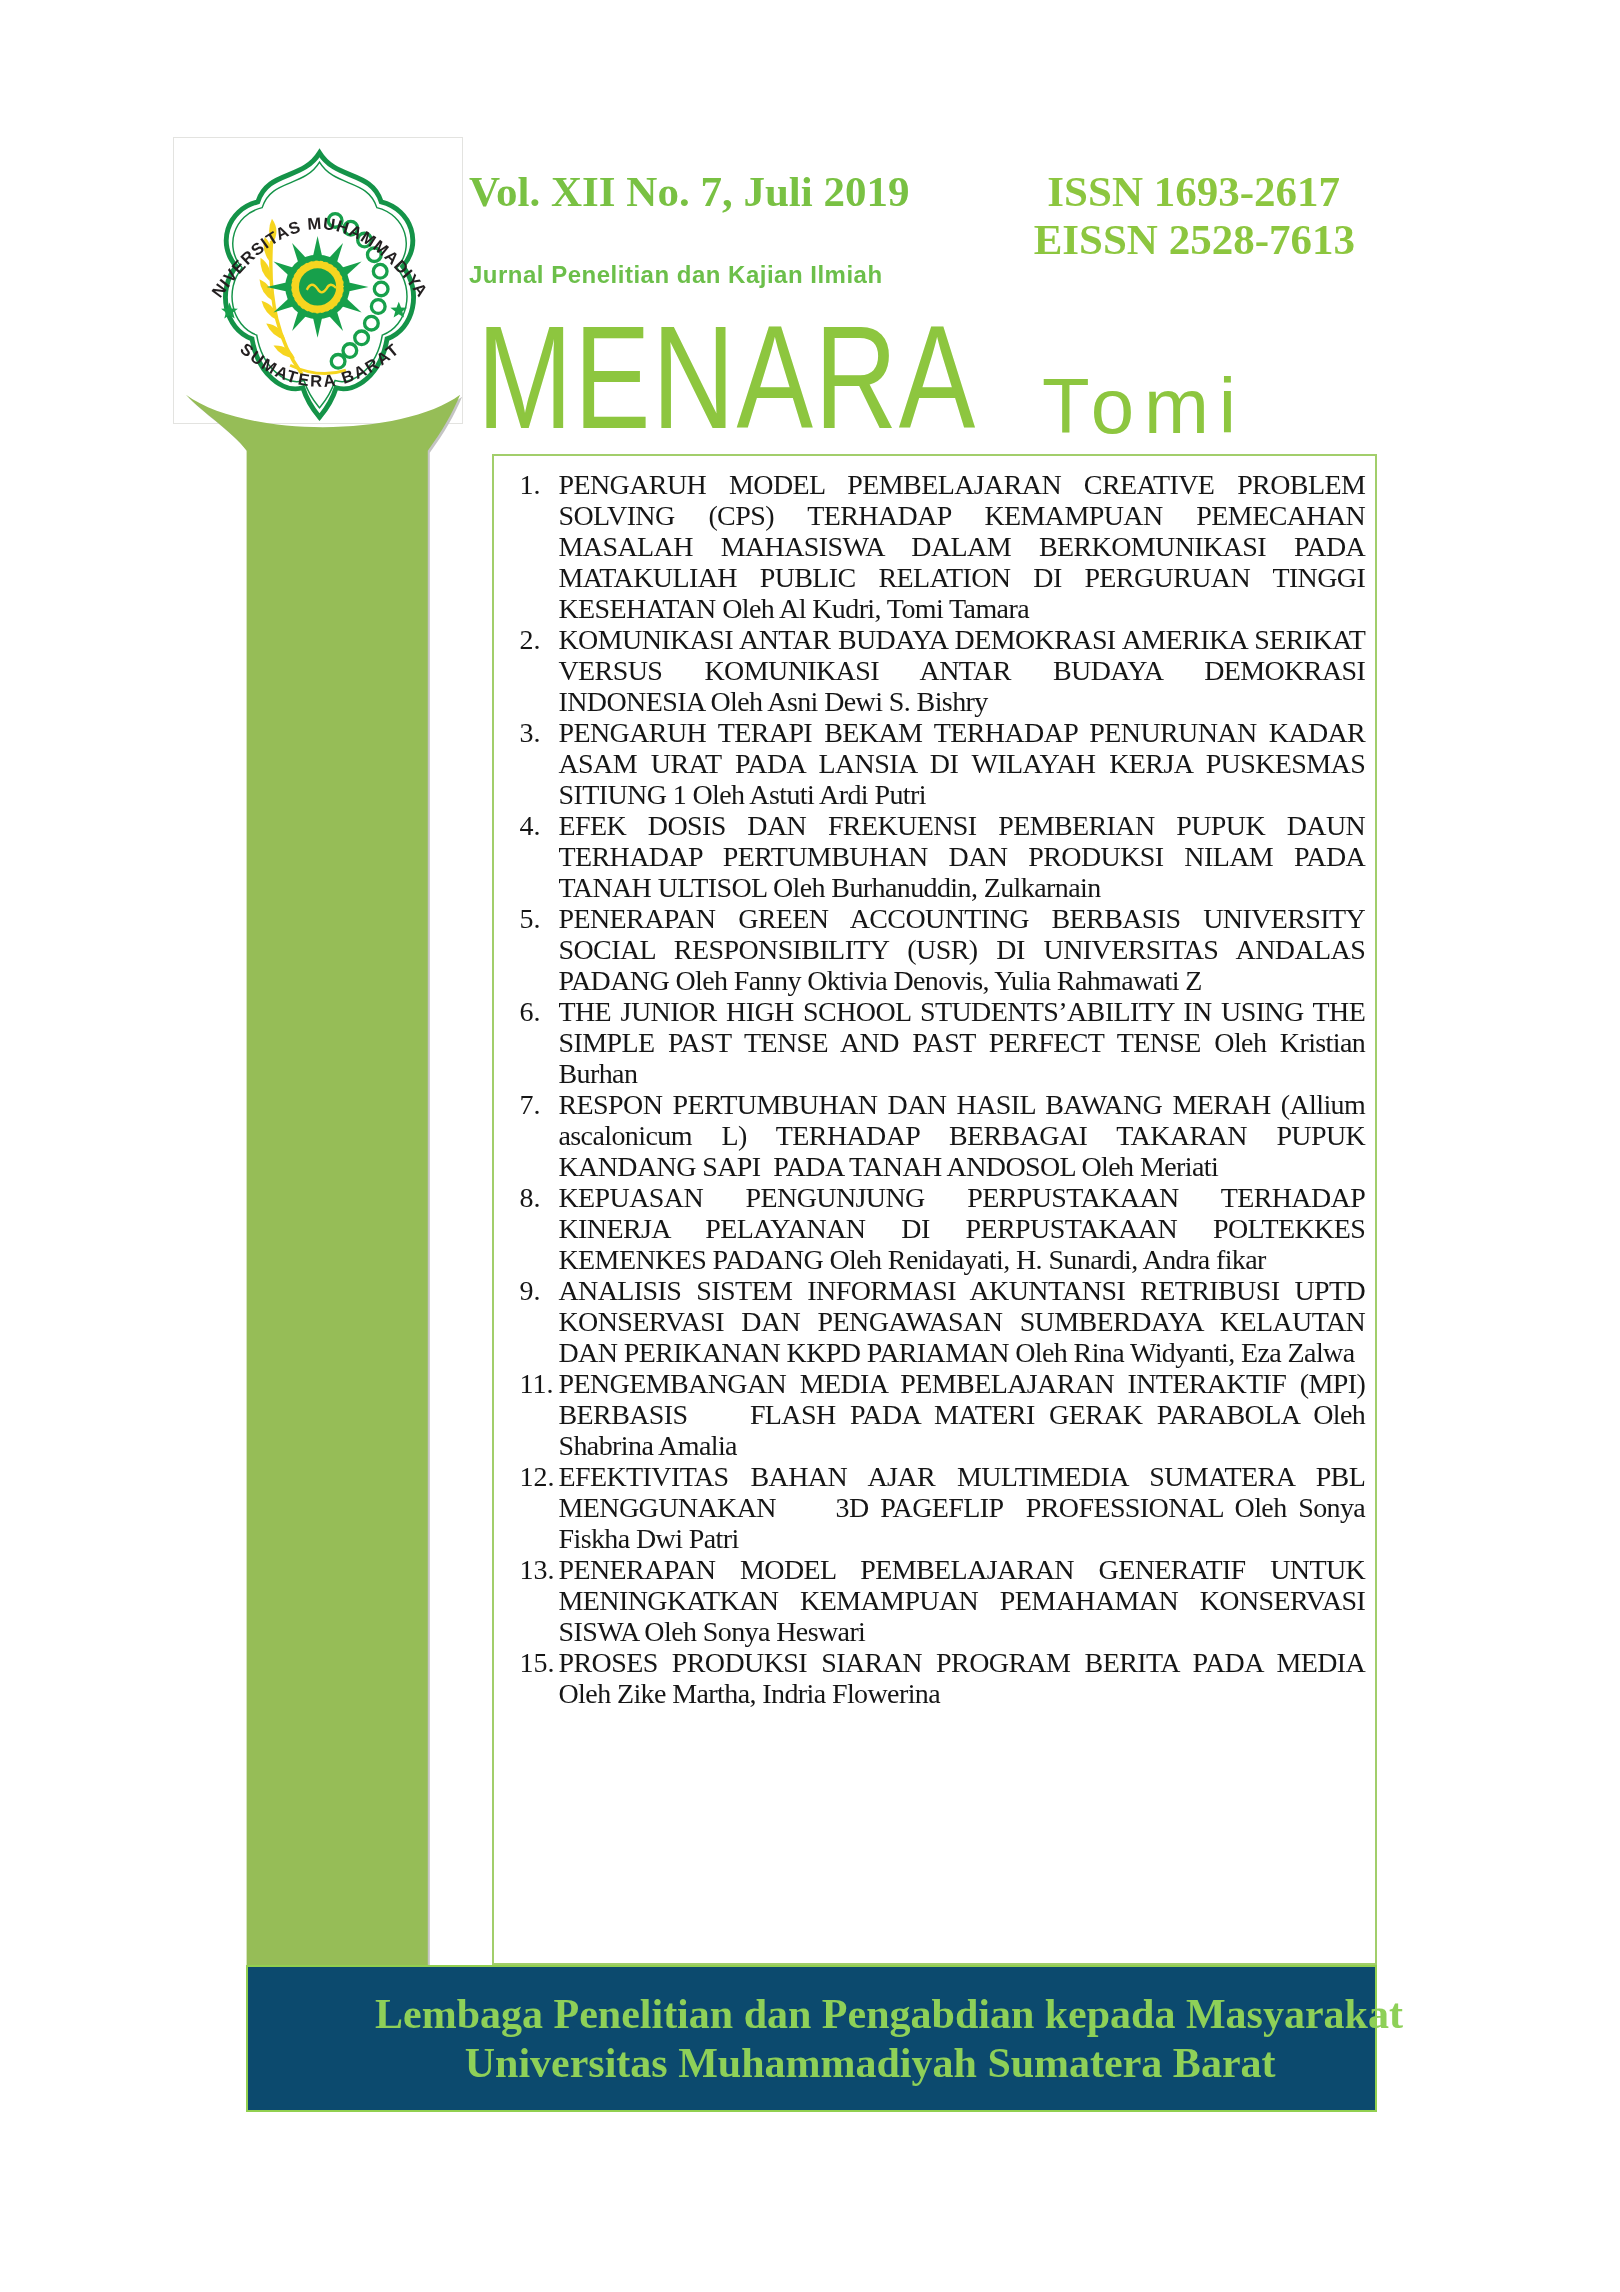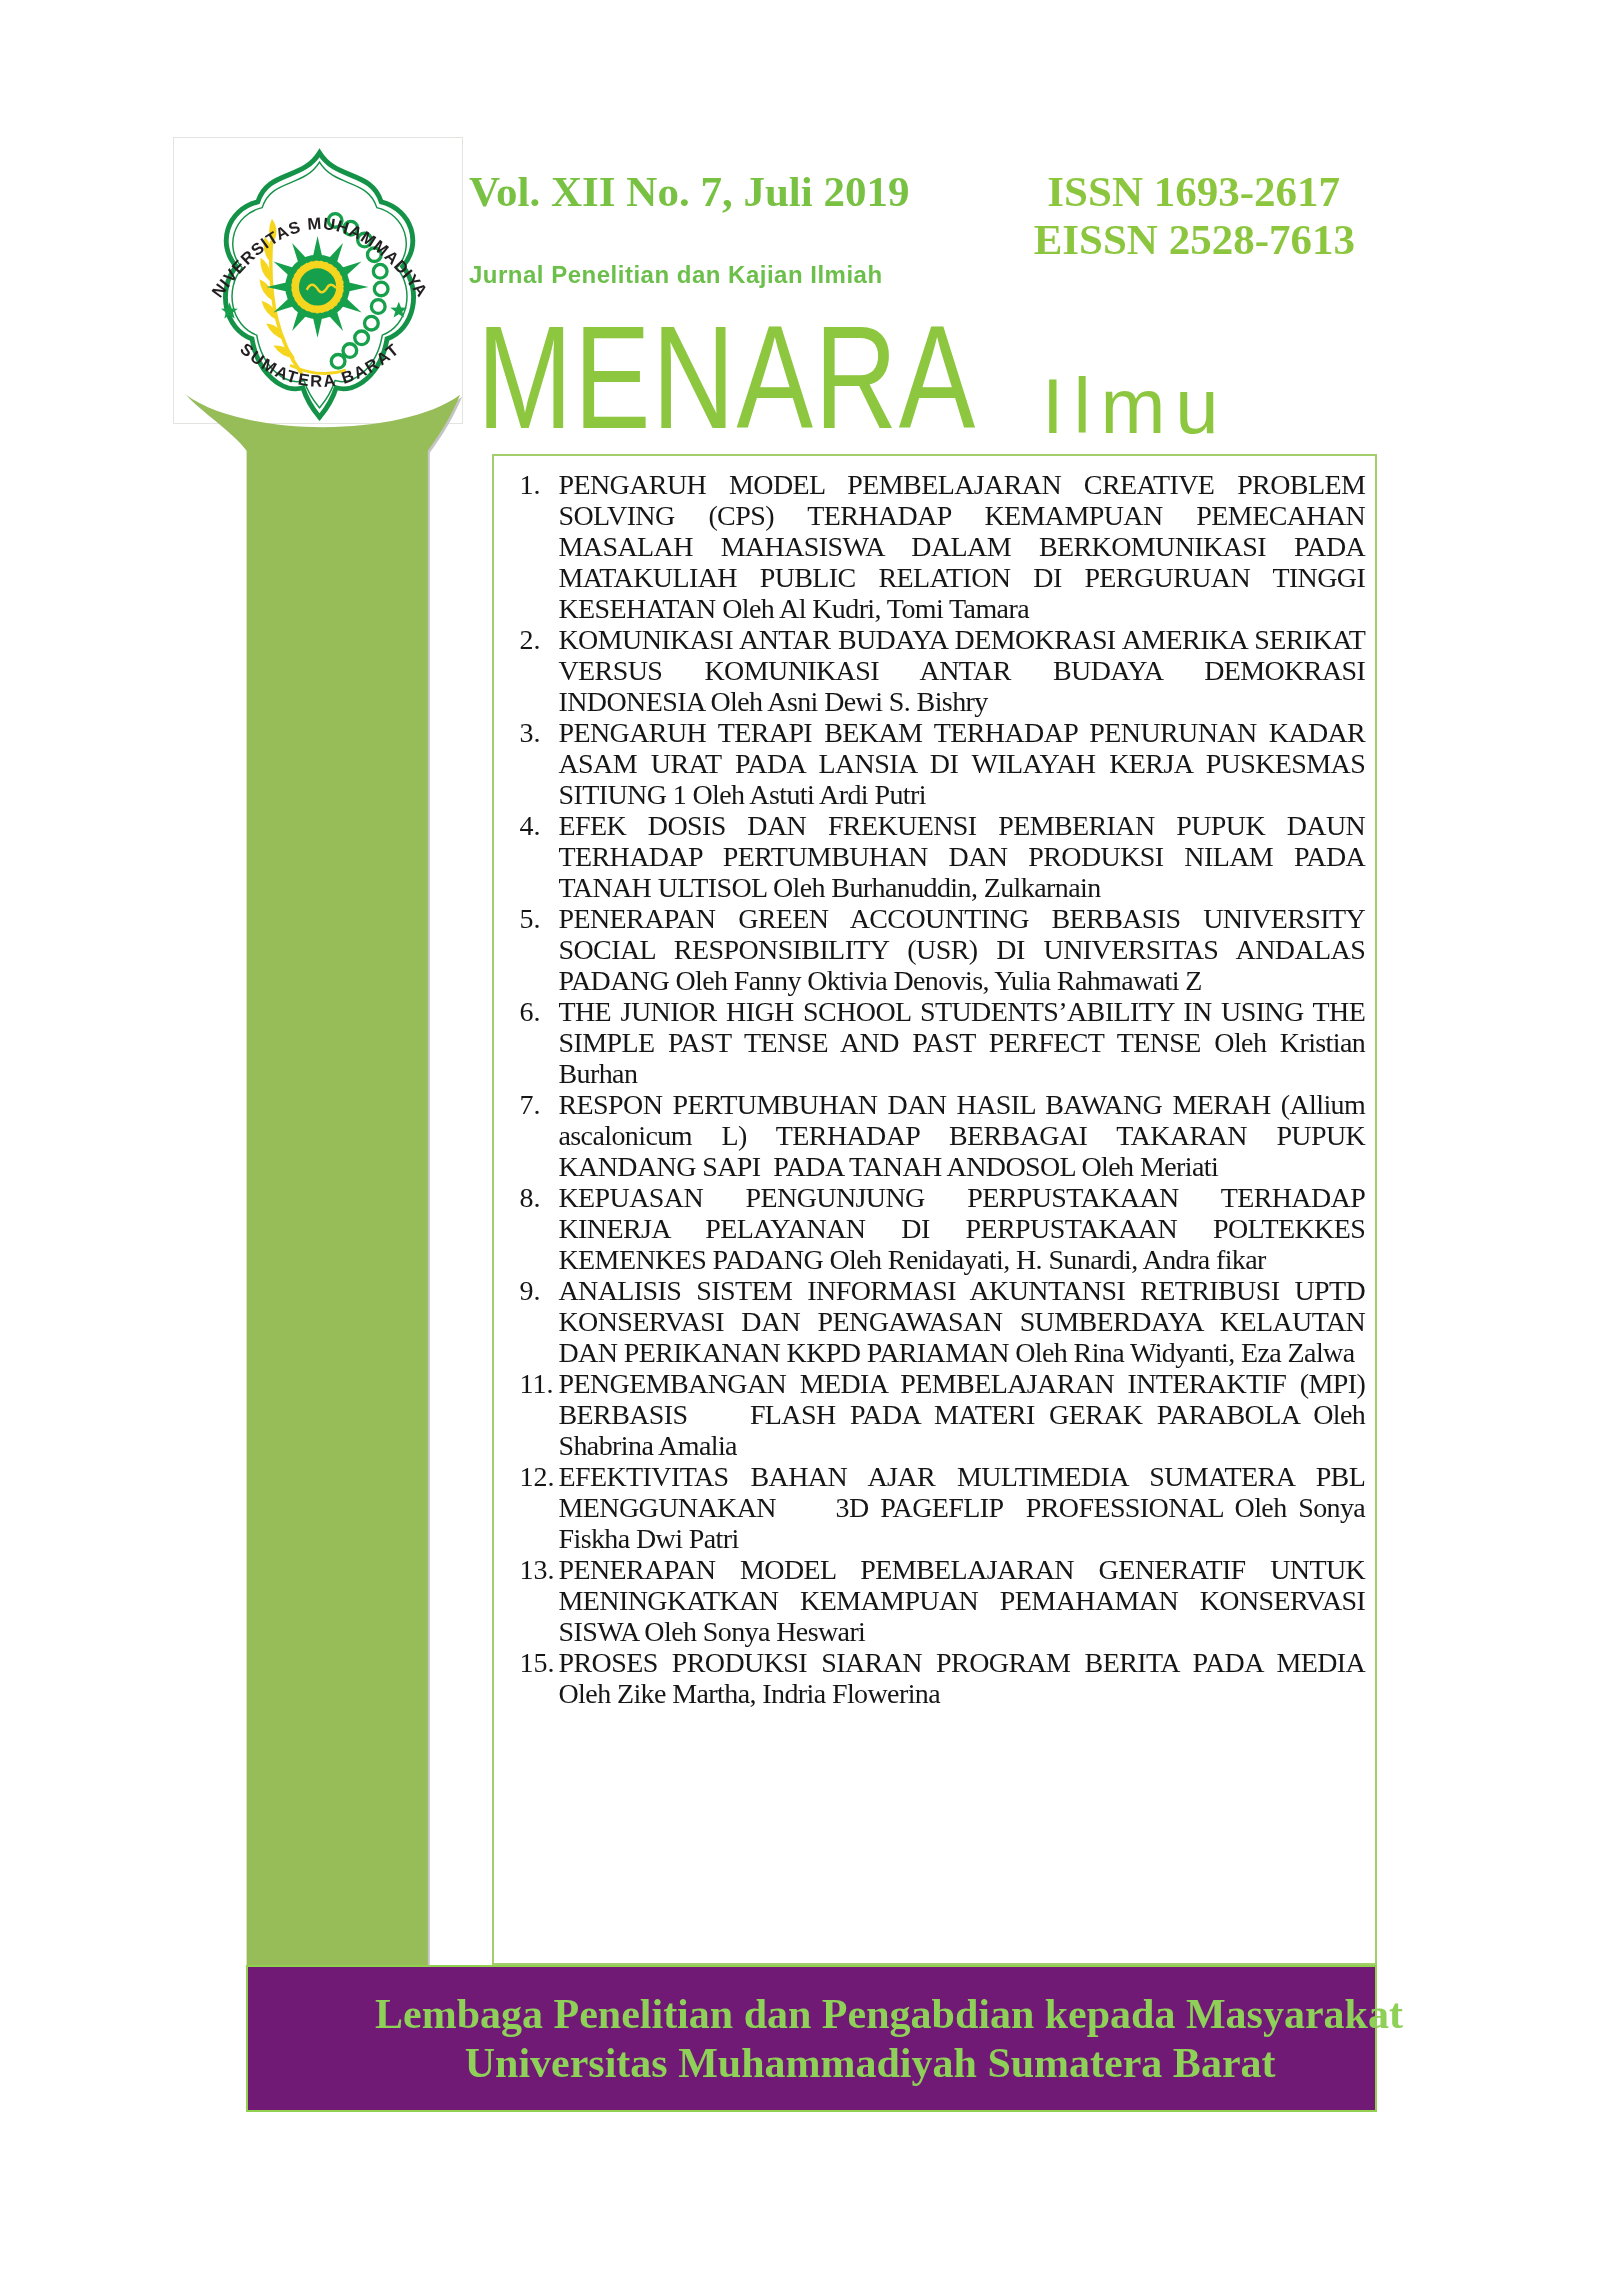--- a/index.html
+++ b/index.html
@@ -37,21 +37,21 @@
                 border:2.9px solid #a2ce6b;box-sizing:border-box;background:#ffffff;overflow:hidden;}
   .articles-box ol{margin:0;padding:12.7px 9.8px 0 25.5px;list-style:none;}
   .articles-box li{position:relative;padding-left:39px;text-align:justify;
                    font-family:"Liberation Serif",serif;font-size:28px;line-height:31px;
                    letter-spacing:-0.6px;color:#161616;}
   .articles-box li .num{position:absolute;left:0;top:0;width:37px;letter-spacing:0;}
   .articles-box li .it{margin-left:48px;}
 
   
   .footer-box{position:absolute;left:246px;top:1965px;width:1131px;height:147px;
-              border:2.9px solid #92d050;box-sizing:border-box;background:#701a75;
+              border:2.9px solid #92d050;box-sizing:border-box;background:#0c4a6e;
               padding:22.5px 9.8px 0 127px;text-align:center;}
   .footer-box .f-line{font-family:"Liberation Serif",serif;font-weight:bold;font-size:42px;
                       line-height:49px;color:#8ed058;white-space:nowrap;}
 </style>
 </head>
 <body>
 
 <div class="page">
 
   <div class="logo-frame"></div>
@@ -133,21 +133,21 @@
     <text font-family="Liberation Sans, sans-serif" font-size="17" font-weight="bold" fill="#231f20" letter-spacing="2">
       <textPath href="#arcBottom" startOffset="50%" text-anchor="middle">SUMATERA BARAT</textPath>
     </text>
   </svg>
 
   <div class="vol">Vol. XII No. 7, Juli 2019</div>
   <div class="issn">ISSN 1693-2617</div>
   <div class="eissn">EISSN 2528-7613</div>
   <div class="subtitle">Jurnal Penelitian dan Kajian Ilmiah</div>
   <div class="menara">MENARA</div>
-  <div class="ilmu">Ilmu</div>
+  <div class="ilmu">Tomi</div>
 
   <div class="articles-box">
     <ol id="articles-list">
         <li><span class="num">1.</span><span>PENGARUH MODEL PEMBELAJARAN CREATIVE PROBLEM SOLVING (CPS) TERHADAP KEMAMPUAN PEMECAHAN MASALAH MAHASISWA DALAM BERKOMUNIKASI PADA MATAKULIAH PUBLIC RELATION DI PERGURUAN TINGGI KESEHATAN Oleh Al Kudri, Tomi Tamara</span></li>
         <li><span class="num">2.</span><span>KOMUNIKASI ANTAR BUDAYA DEMOKRASI AMERIKA SERIKAT VERSUS KOMUNIKASI ANTAR BUDAYA DEMOKRASI INDONESIA Oleh Asni Dewi S. Bishry</span></li>
         <li><span class="num">3.</span><span>PENGARUH TERAPI BEKAM TERHADAP PENURUNAN KADAR ASAM URAT PADA LANSIA DI WILAYAH KERJA PUSKESMAS SITIUNG 1 Oleh Astuti Ardi Putri</span></li>
         <li><span class="num">4.</span><span>EFEK DOSIS DAN FREKUENSI PEMBERIAN PUPUK DAUN TERHADAP PERTUMBUHAN DAN PRODUKSI NILAM PADA TANAH ULTISOL Oleh Burhanuddin, Zulkarnain</span></li>
         <li><span class="num">5.</span><span>PENERAPAN GREEN ACCOUNTING BERBASIS UNIVERSITY SOCIAL RESPONSIBILITY (USR) DI UNIVERSITAS ANDALAS PADANG Oleh Fanny Oktivia Denovis, Yulia Rahmawati Z</span></li>
         <li><span class="num">6.</span><span>THE JUNIOR HIGH SCHOOL STUDENTS’ABILITY IN USING THE SIMPLE PAST TENSE AND PAST PERFECT TENSE Oleh Kristian Burhan</span></li>
         <li><span class="num">7.</span><span>RESPON PERTUMBUHAN DAN HASIL BAWANG MERAH (Allium ascalonicum L) TERHADAP BERBAGAI TAKARAN PUPUK KANDANG SAPI &nbsp;PADA TANAH ANDOSOL Oleh Meriati</span></li>

